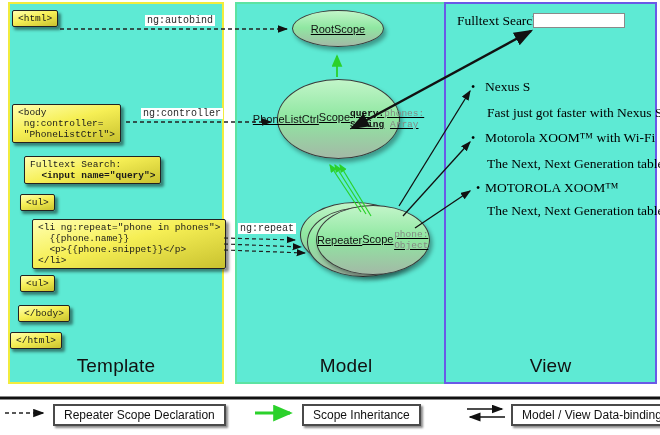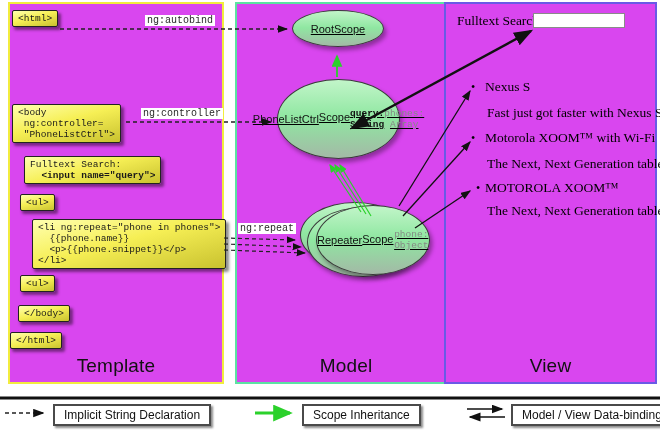--- a/index.html
+++ b/index.html
@@ -1,19 +1,19 @@
 <!DOCTYPE html>
 <html><head>
 <meta charset="utf-8">
 <style>
   html,body{margin:0;padding:0;background:#fff;}
   #stage{position:relative;width:660px;height:435px;background:#fff;overflow:hidden;
          font-family:"Liberation Sans",sans-serif;}
   
-  .col{position:absolute;top:2px;height:382px;border:2px solid;box-sizing:border-box;background:#d946ef;}
+  .col{position:absolute;top:2px;height:382px;border:2px solid;box-sizing:border-box;background:#5eead4;}
   #col-template{left:8px;width:216px;border-color:#f2ec3d;}
   #col-model{left:235px;width:222px;border-color:#5ce3a2;}
   #col-view{left:444px;width:213px;border-color:#6a5ae6;}
   .col-title{position:absolute;bottom:5px;left:0;width:100%;text-align:center;
              font-size:19px;color:#111;letter-spacing:.2px;}
   
   .codebox{position:absolute;padding:2px 5px;border:1.5px solid #222;border-radius:2px;
            background:linear-gradient(165deg,#ffffb0 0%,#f6ef55 45%,#c9c22f 100%);
            box-shadow:2.5px 3px 3px rgba(0,0,0,.45);
            font-family:"Liberation Mono",monospace;font-size:9.5px;line-height:11px;color:#1a1a1a;}
@@ -132,21 +132,21 @@
   <div class="vrow serif" style="left:471px;top:130px;">
     <span class="bullet">•</span><span>Motorola XOOM™ with Wi-Fi</span>
   </div>
   <div class="vrow serif" style="left:487px;top:156px;">The Next, Next Generation tablet.</div>
 
   <div class="vrow serif" style="left:471px;top:180px;text-align:center;">
     <span class="bullet">•</span><span>MOTOROLA XOOM™</span>
   </div>
   <div class="vrow serif" style="left:487px;top:203px;">The Next, Next Generation tablet.</div>
 
-  <div class="legend-box" style="left:53px;">Implicit String Declaration</div>
+  <div class="legend-box" style="left:53px;">Repeater Scope Declaration</div>
   <div class="legend-box" style="left:302px;">Scope Inheritance</div>
   <div class="legend-box" style="left:511px;">Model / View Data-binding</div>
 
   <svg width="660" height="435" viewBox="0 0 660 435">
     <defs>
       <marker id="ab" markerWidth="8" markerHeight="7" refX="7" refY="3" orient="auto">
         <path d="M0,0 L8,3 L0,6 z" fill="#111"></path>
       </marker>
       <marker id="abs" markerWidth="8" markerHeight="7" refX="1" refY="3" orient="auto">
         <path d="M8,0 L0,3 L8,6 z" fill="#111"></path>

